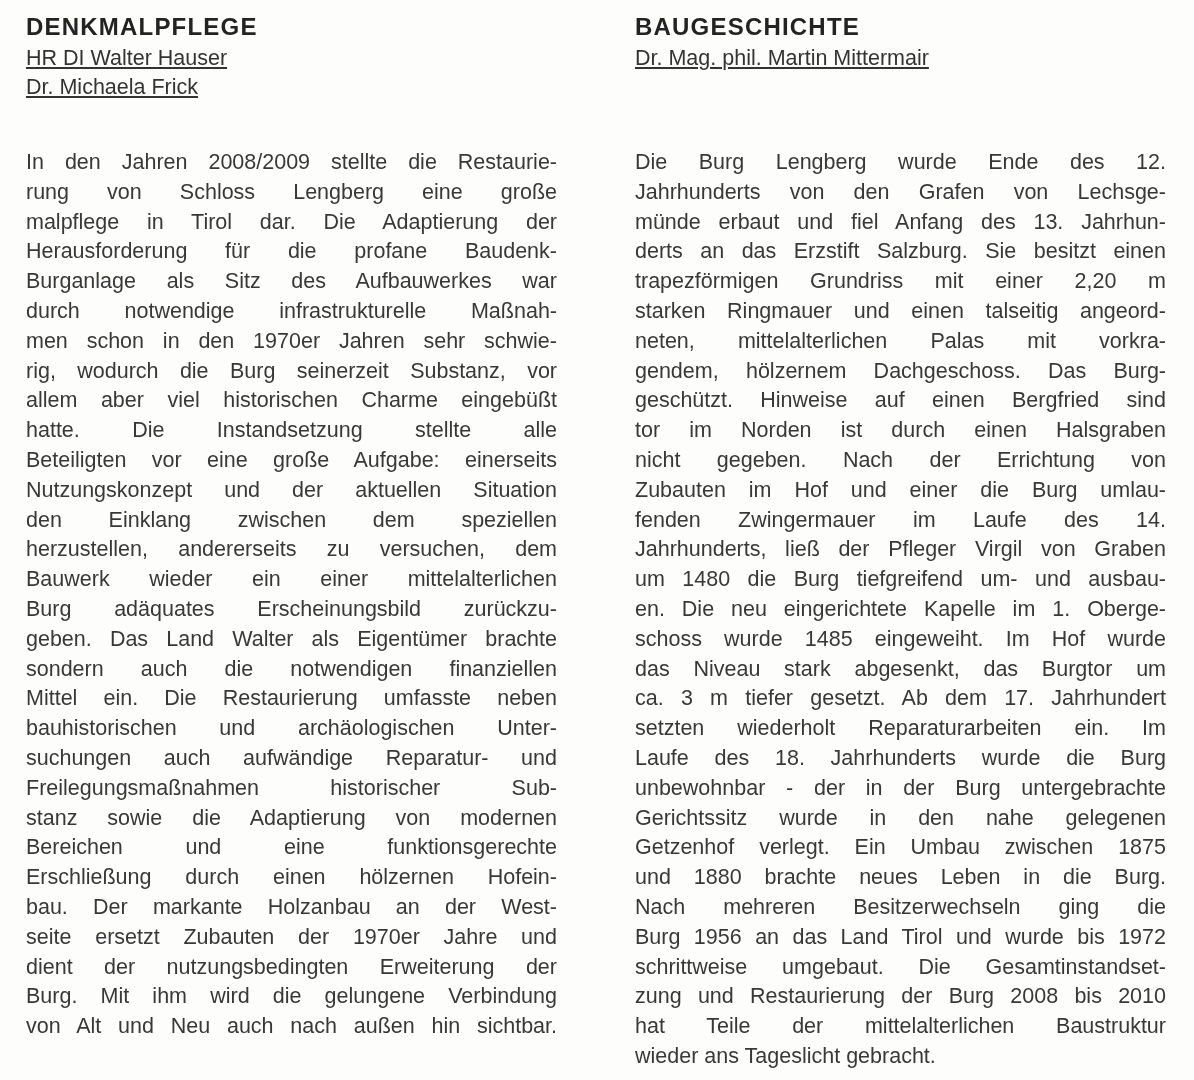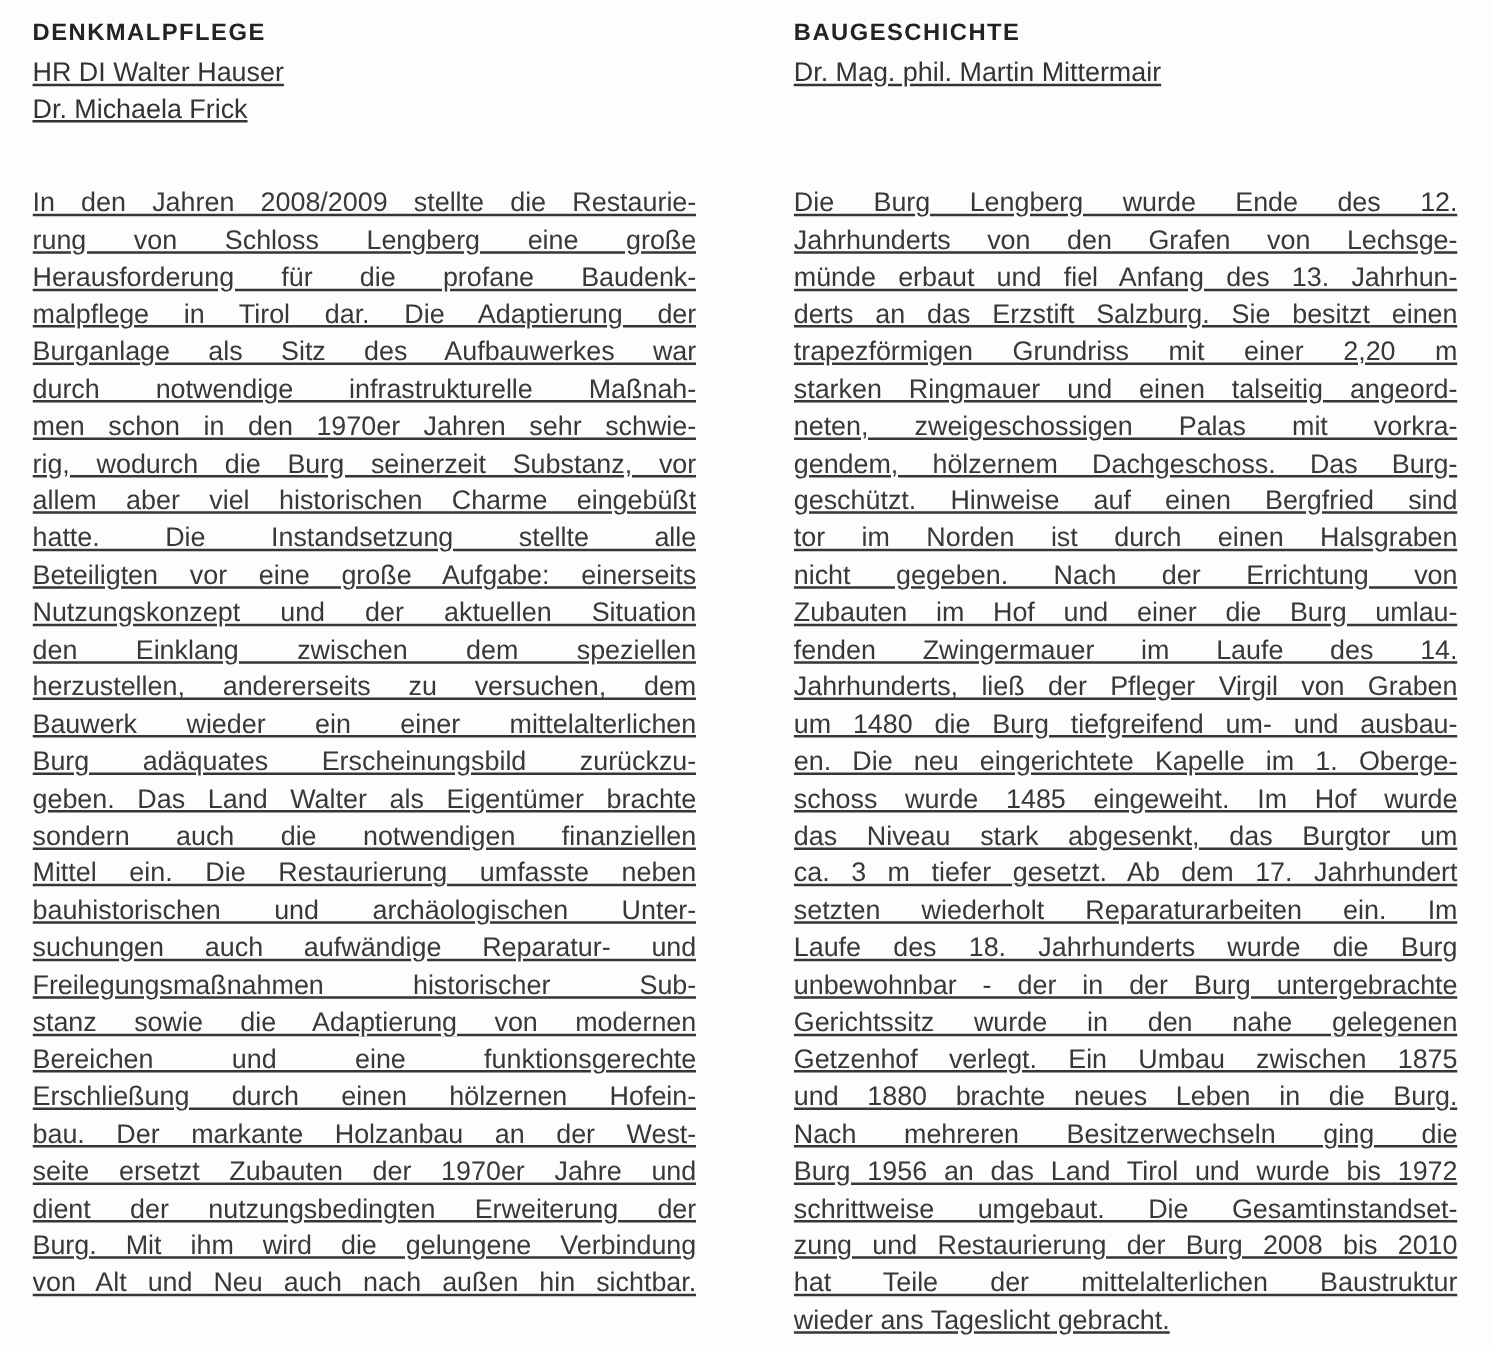--- a/index.html
+++ b/index.html
@@ -23,38 +23,37 @@
   }
   .column {
     width: 531px;
     flex: 0 0 531px;
   }
   .col-header {
     height: 136px;
   }
   .heading {
     margin: 0;
-    font-size: 19px;
+    font-size: 24px;
     font-weight: bold;
     letter-spacing: 1.2px;
     line-height: 30px;
     color: #232323;
   }
   .authors {
     margin-top: 2px;
   }
   .author {
     font-size: 21.5px;
     line-height: 29px;
     color: #333333;
     text-decoration: underline;
   }
   .body-text {
     height: 932px;
-    text-decoration: underline;
   }
   .line {
     font-size: 21.5px;
     line-height: 29.8px;
     text-align: justify;
     text-align-last: justify;
     white-space: normal;
     overflow: hidden;
     color: #383838;
   }
@@ -74,22 +73,22 @@
     <div class="col-header">
       <h1 class="heading">DENKMALPFLEGE</h1>
       <div class="authors">
           <div class="author">HR DI Walter Hauser</div>
           <div class="author">Dr. Michaela Frick</div>
         </div>
     </div>
     <div class="body-text">
         <div class="line">In den Jahren 2008/2009 stellte die Restaurie-</div>
         <div class="line">rung von Schloss Lengberg eine große</div>
+        <div class="line">malpflege in Tirol dar. Die Adaptierung der</div>
         <div class="line">Herausforderung für die profane Baudenk-</div>
-        <div class="line">malpflege in Tirol dar. Die Adaptierung der</div>
         <div class="line">Burganlage als Sitz des Aufbauwerkes war</div>
         <div class="line">durch notwendige infrastrukturelle Maßnah-</div>
         <div class="line">men schon in den 1970er Jahren sehr schwie-</div>
         <div class="line">rig, wodurch die Burg seinerzeit Substanz, vor</div>
         <div class="line">allem aber viel historischen Charme eingebüßt</div>
         <div class="line">hatte. Die Instandsetzung stellte alle</div>
         <div class="line">Beteiligten vor eine große Aufgabe: einerseits</div>
         <div class="line">Nutzungskonzept und der aktuellen Situation</div>
         <div class="line">den Einklang zwischen dem speziellen</div>
         <div class="line">herzustellen, andererseits zu versuchen, dem</div>
@@ -119,21 +118,21 @@
           <div class="author">Dr. Mag. phil. Martin Mittermair</div>
         </div>
     </div>
     <div class="body-text">
         <div class="line">Die Burg Lengberg wurde Ende des 12.</div>
         <div class="line">Jahrhunderts von den Grafen von Lechsge-</div>
         <div class="line">münde erbaut und fiel Anfang des 13. Jahrhun-</div>
         <div class="line">derts an das Erzstift Salzburg. Sie besitzt einen</div>
         <div class="line">trapezförmigen Grundriss mit einer 2,20 m</div>
         <div class="line">starken Ringmauer und einen talseitig angeord-</div>
-        <div class="line">neten, zweigeschossigen Palas mit vorkra-</div>
+        <div class="line">neten, mittelalterlichen Palas mit vorkra-</div>
         <div class="line">gendem, hölzernem Dachgeschoss. Das Burg-</div>
         <div class="line">geschützt. Hinweise auf einen Bergfried sind</div>
         <div class="line">tor im Norden ist durch einen Halsgraben</div>
         <div class="line">nicht gegeben. Nach der Errichtung von</div>
         <div class="line">Zubauten im Hof und einer die Burg umlau-</div>
         <div class="line">fenden Zwingermauer im Laufe des 14.</div>
         <div class="line">Jahrhunderts, ließ der Pfleger Virgil von Graben</div>
         <div class="line">um 1480 die Burg tiefgreifend um- und ausbau-</div>
         <div class="line">en. Die neu eingerichtete Kapelle im 1. Oberge-</div>
         <div class="line">schoss wurde 1485 eingeweiht. Im Hof wurde</div>

